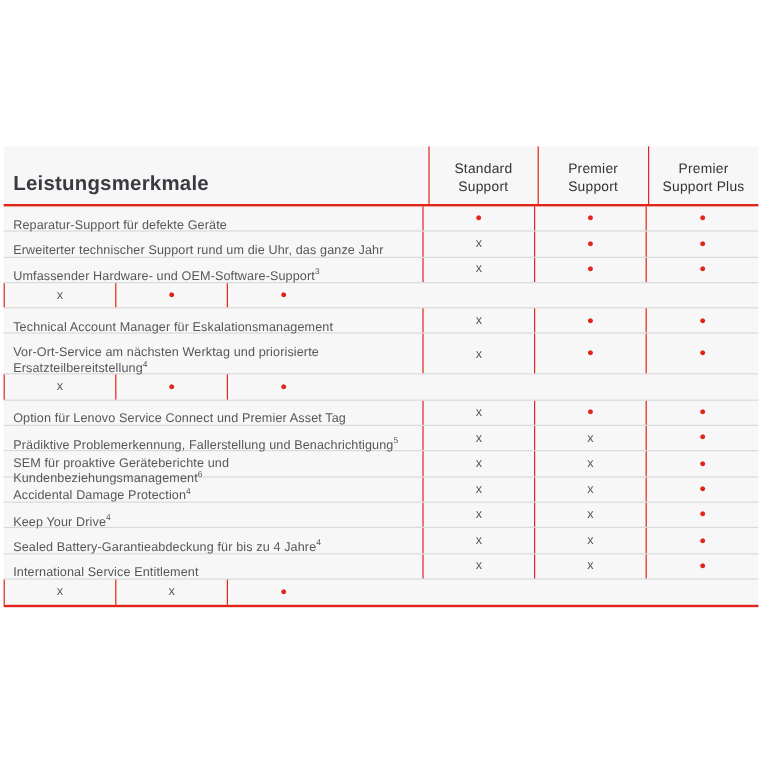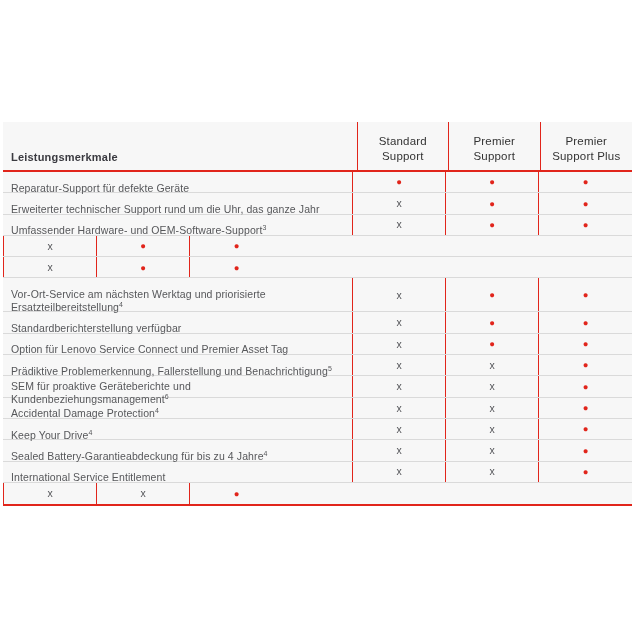--- a/index.html
+++ b/index.html
@@ -26,21 +26,21 @@
   .cell{box-sizing:border-box;display:flex;align-items:center;}
   .feature{
     width:349px;padding:12px 6px 0 8px;
     font-size:10.5px;line-height:13px;color:#56575a;
     letter-spacing:.1px;
   }
   .plan{width:93px;justify-content:center;border-left:1px solid #e1251b;}
   .plan.last{width:94px;}
   .hdr-feature{
     width:349px;display:flex;align-items:flex-end;padding:0 6px 7px 8px;
-    font-size:11px;font-weight:bold;color:#3a3a40;letter-spacing:.2px;
+    font-size:17px;font-weight:bold;color:#3a3a40;letter-spacing:.2px;
   }
   .hdr-plan{
     width:93px;display:flex;align-items:flex-end;justify-content:center;
     border-left:1px solid #e1251b;padding-bottom:6px;
     font-size:11.5px;font-weight:normal;color:#333333;
     text-align:center;line-height:15px;letter-spacing:.2px;
   }
   .hdr-plan.last{width:94px;}
   sup{font-size:7px;line-height:0;color:#56575a;}
   .mk.dot{color:#e1251b;font-size:9.5px;line-height:1;}
@@ -115,20 +115,23 @@
       </div>
     <div class="cell plan">
         <span class="mk dot">●</span>
       </div>
     <div class="cell plan last">
         <span class="mk dot">●</span>
       </div>
   </div>
 
   <div class="row">
+    <div class="cell feature">
+        <span><span>Technical Account Manager für Eskalationsmanagement</span><sup></sup></span>
+      </div>
     <div class="cell plan">
         <span class="mk xm">x</span>
       </div>
     <div class="cell plan">
         <span class="mk dot">●</span>
       </div>
     <div class="cell plan last">
         <span class="mk dot">●</span>
       </div>
   </div>
@@ -142,23 +145,20 @@
       </div>
     <div class="cell plan">
         <span class="mk dot">●</span>
       </div>
     <div class="cell plan last">
         <span class="mk dot">●</span>
       </div>
   </div>
 
   <div class="row">
-    <div class="cell feature">
-        <span><span>Standardberichterstellung verfügbar</span><sup></sup></span>
-      </div>
     <div class="cell plan">
         <span class="mk xm">x</span>
       </div>
     <div class="cell plan">
         <span class="mk dot">●</span>
       </div>
     <div class="cell plan last">
         <span class="mk dot">●</span>
       </div>
   </div>

